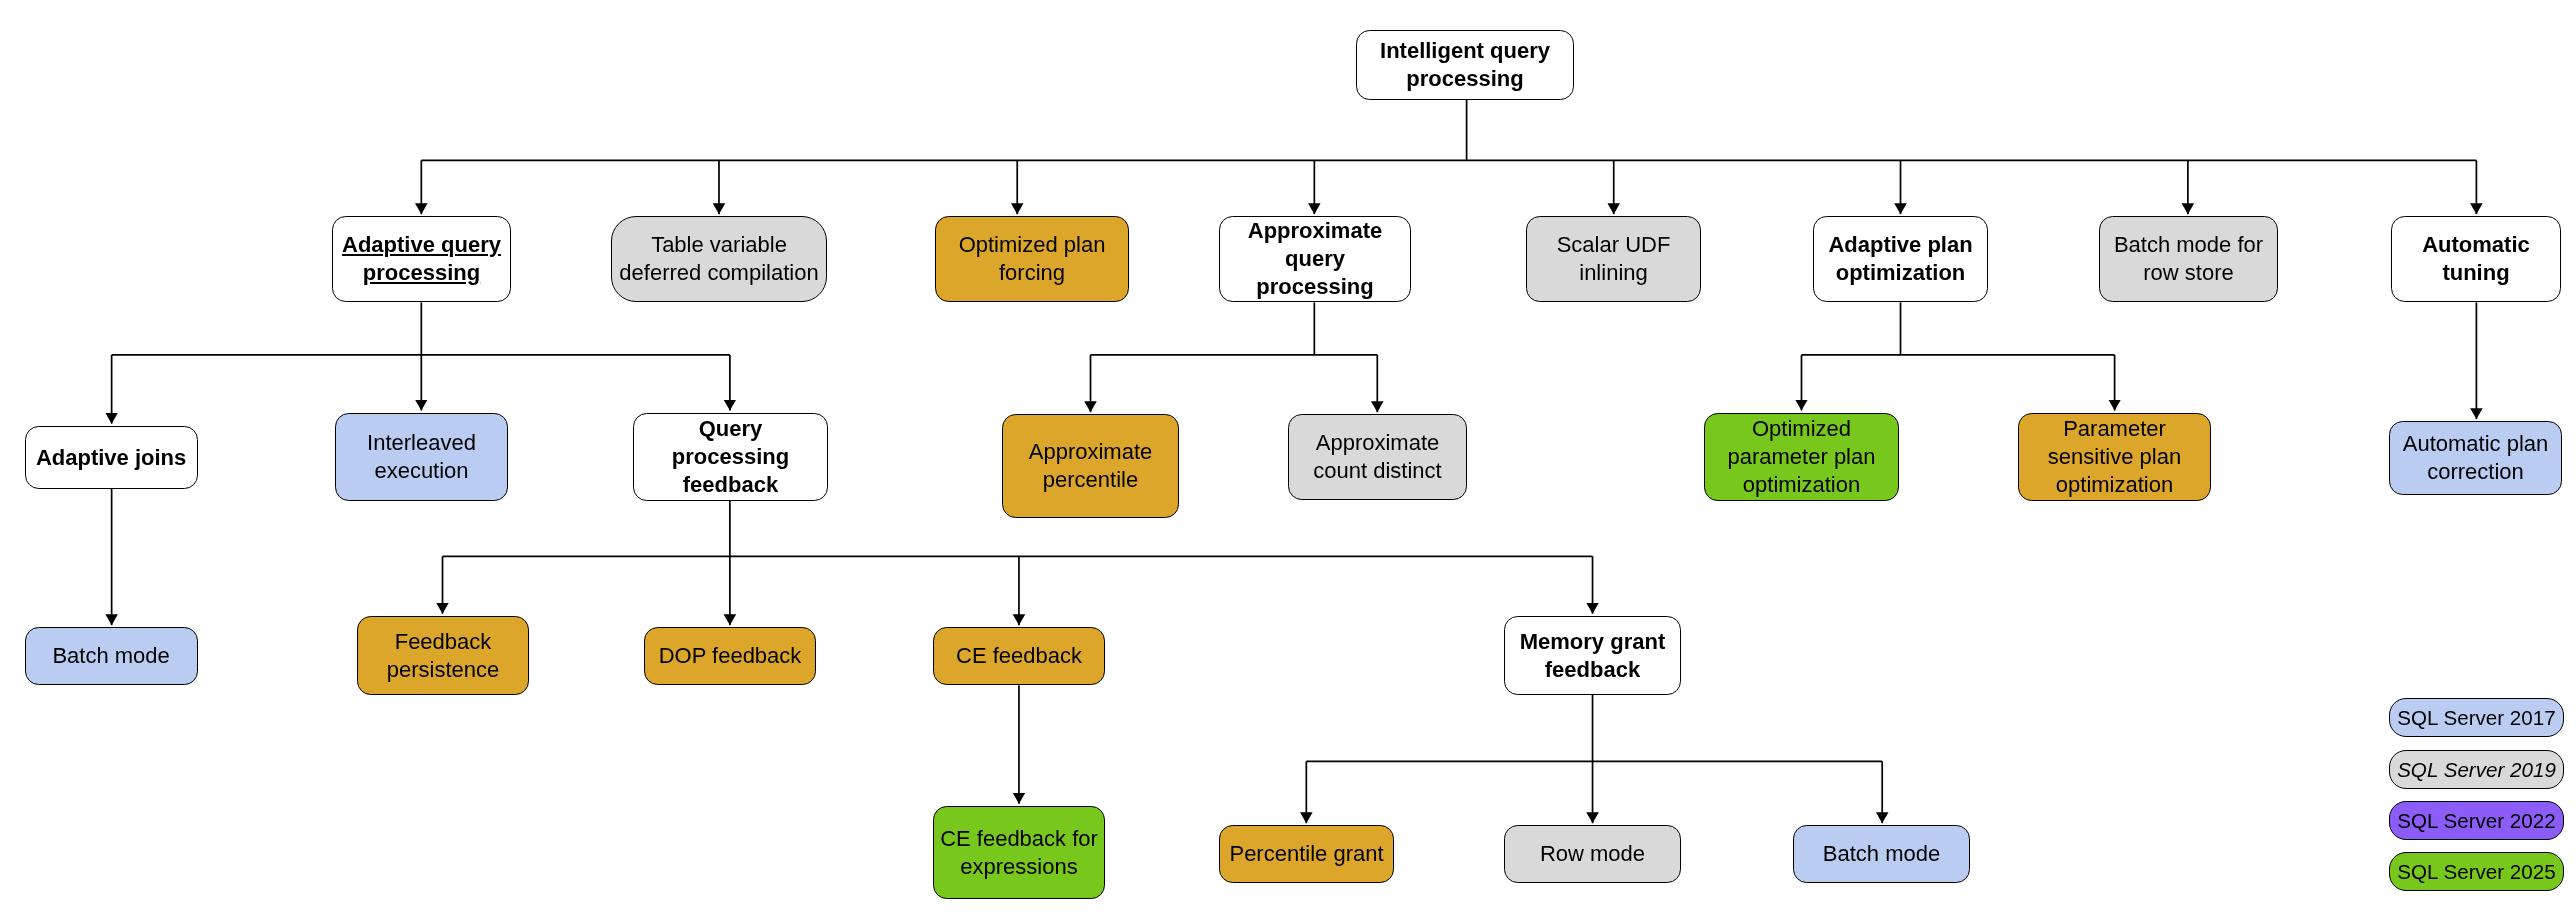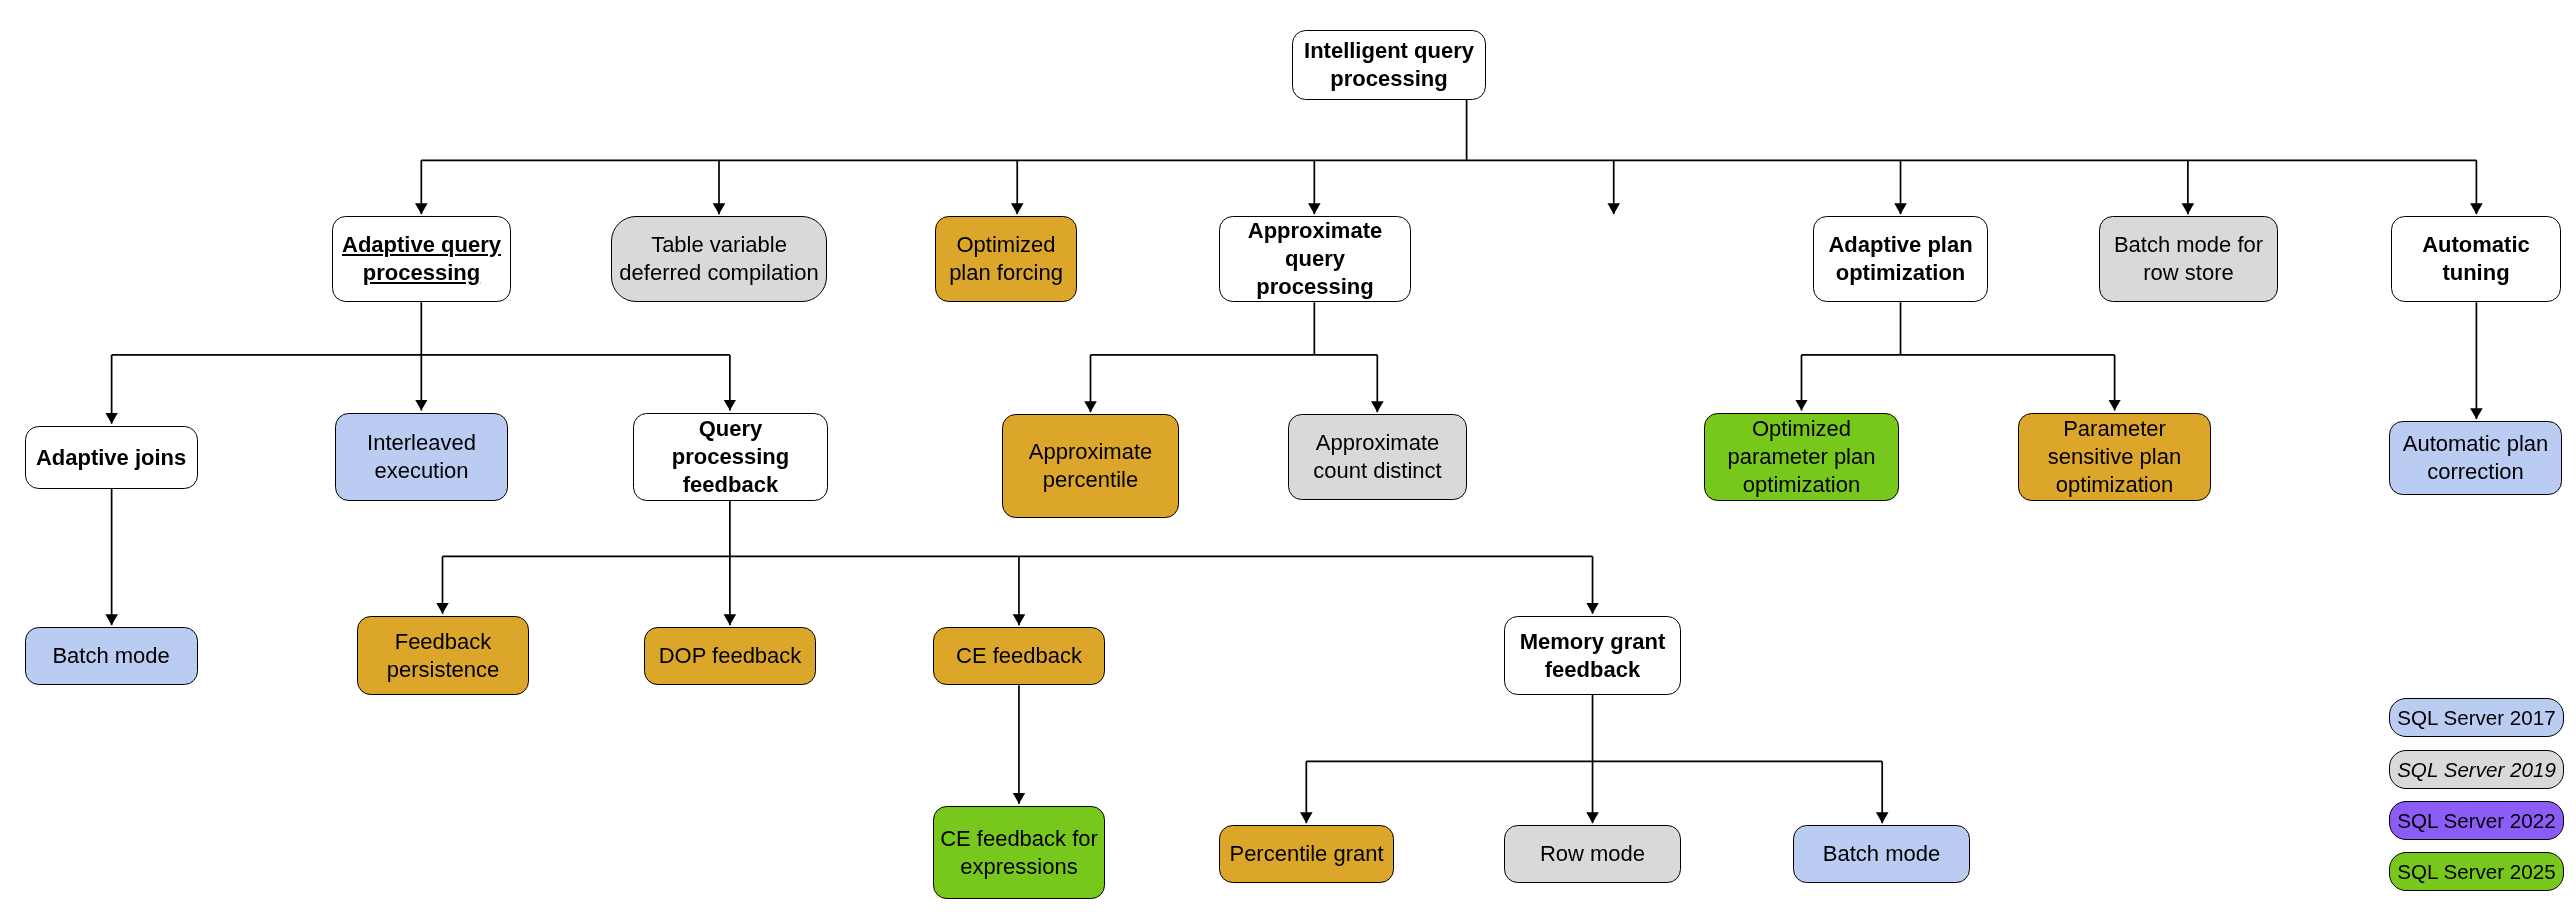--- a/index.html
+++ b/index.html
@@ -25,24 +25,24 @@
     padding:2.3px 5.7px;
   }
   .bold{font-weight:bold;}
   .c-white{background:#ffffff;}
   .c-gray{background:#D9D9D9;}
   .c-gold{background:#DCA62B;}
   .c-blue{background:#BACCF2;}
   .c-green{background:#78C71D;}
 
   
-  .n-root{left:1292px;top:30px;width:194px;height:70px;}
+  .n-root{left:1356px;top:30px;width:218px;height:70px;}
   .n-aqp{left:332px;top:216px;width:179px;height:86px;text-decoration:underline;}
   .n-tvdc{left:611px;top:216px;width:216px;height:86px;border-radius:25px;}
-  .n-opf{left:935px;top:216px;width:142px;height:86px;}
+  .n-opf{left:935px;top:216px;width:194px;height:86px;}
   .n-apqp{left:1219px;top:216px;width:192px;height:86px;}
   .n-sudf{left:1526px;top:216px;width:175px;height:86px;}
   .n-apo{left:1813px;top:216px;width:175px;height:86px;}
   .n-bmrs{left:2099px;top:216px;width:179px;height:86px;}
   .n-at{left:2391px;top:216px;width:170px;height:86px;}
   .n-aj{left:24.6px;top:426px;width:173px;height:63px;}
   .n-ie{left:335px;top:413px;width:173px;height:88px;}
   .n-qpf{left:633px;top:413px;width:195px;height:88px;}
   .n-ap{left:1002px;top:414px;width:177px;height:104px;}
   .n-acd{left:1288px;top:414px;width:179px;height:86px;}
@@ -126,20 +126,21 @@
     <path class="ln" marker-end="url(#ah)" d="M2782,1330 L2782,1438"></path>
     <path class="ln" marker-end="url(#ah)" d="M3288,1330 L3288,1438"></path>
   </svg>
 
   <div class="node bold c-white n-root">Intelligent query processing</div>
 
   <div class="node bold c-white n-aqp">Adaptive query processing</div>
   <div class="node c-gray n-tvdc">Table variable deferred compilation</div>
   <div class="node c-gold n-opf">Optimized plan forcing</div>
   <div class="node bold c-white n-apqp">Approximate query processing</div>
+  <div class="node c-gray n-sudf">Scalar UDF inlining</div>
   <div class="node bold c-white n-apo">Adaptive plan optimization</div>
   <div class="node c-gray n-bmrs">Batch mode for row store</div>
   <div class="node bold c-white n-at">Automatic tuning</div>
 
   <div class="node bold c-white n-aj">Adaptive joins</div>
   <div class="node c-blue n-ie">Interleaved execution</div>
   <div class="node bold c-white n-qpf">Query processing feedback</div>
   <div class="node c-gold n-ap">Approximate percentile</div>
   <div class="node c-gray n-acd">Approximate count distinct</div>
   <div class="node c-green n-oppo">Optimized parameter plan optimization</div>

